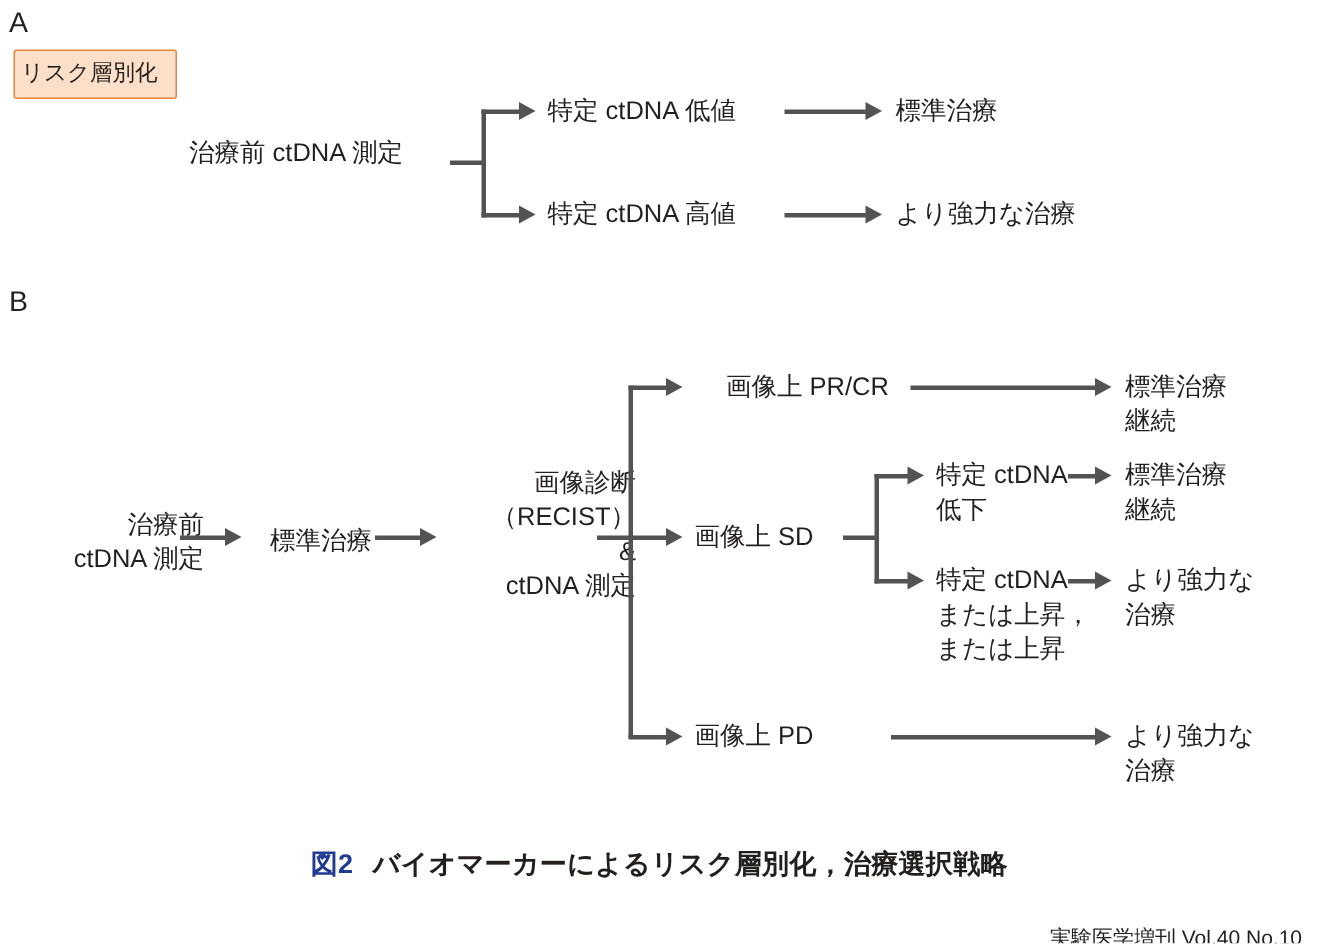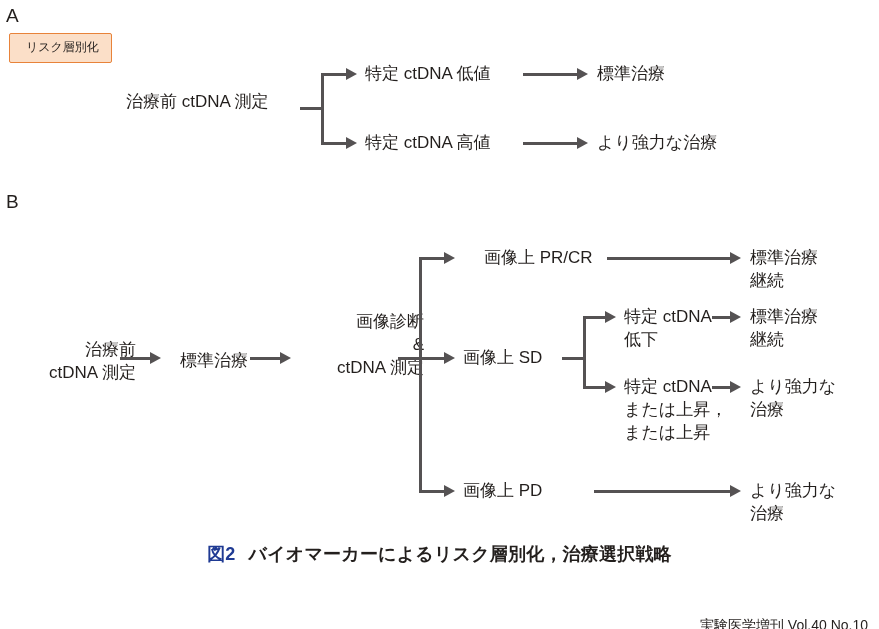--- a/index.html
+++ b/index.html
@@ -28,23 +28,23 @@
     color: #231f1d;
     letter-spacing: 0.5px;
   }
 
   
   .tag {
     background: #fbdfc8;
     border: 1.6px solid #e8833a;
     border-radius: 2px;
     color: #231f1d;
-    font-size: 12px;
+    font-size: 15px;
     line-height: 1;
-    padding: 7px 12px 9px 16px;
+    padding: 7px 12px 9px 4px;
     white-space: nowrap;
     box-sizing: border-box;
   }
 
   
   .node {
     font-size: 17px;
     line-height: 23px;
     color: #231f1d;
     white-space: nowrap;
@@ -129,20 +129,21 @@
 
   <div class="abs node center" style="left:168px; top:349px; width:80px;">
     <span class="ln">標準治療</span>
   </div>
 
   <div class="abs hline" style="left:250px; top:357px; width:32px;"></div>
   <div class="abs arrowhead" style="left:280px; top:352px;"></div>
 
   <div class="abs node center" style="left:296px; top:310px; width:128px;">
     <span class="ln">画像診断</span>
+    <span class="ln">（RECIST）</span>
     <span class="ln">&amp;</span>
     <span class="ln">ctDNA 測定</span>
   </div>
 
   <div class="abs hline" style="left:398px; top:357px; width:24px;"></div>
   <div class="abs vline" style="left:419px; top:257px; height:235px;"></div>
 
   <div class="abs hline" style="left:419px; top:257px; width:26px;"></div>
   <div class="abs arrowhead" style="left:444px; top:252px;"></div>
   <div class="abs node" style="left:463px; top:246px;margin-left:21px;">
@@ -196,19 +197,19 @@
   <div class="abs node" style="left:463px; top:479px;">
     <span class="ln">画像上 PD</span>
   </div>
   <div class="abs hline" style="left:594px; top:490px; width:138px;"></div>
   <div class="abs arrowhead" style="left:730px; top:485px;"></div>
   <div class="abs node" style="left:750px; top:479px;">
     <span class="ln">より強力な</span>
     <span class="ln">治療</span>
   </div>
 
-  <div class="abs caption" style="left:0; top:542px; width:879px; text-align:center;">
+  <div class="abs caption" style="left:0; top:564px; width:879px; text-align:center;">
     <span class="fignum">図2</span><span>バイオマーカーによるリスク層別化，治療選択戦略</span>
   </div>
 
   <div class="abs footer" style="left:0; top:602px; width:868px; text-align:right;margin-top:15px;">実験医学増刊 Vol.40 No.10</div>
 
 </div>
 
 </body></html>

